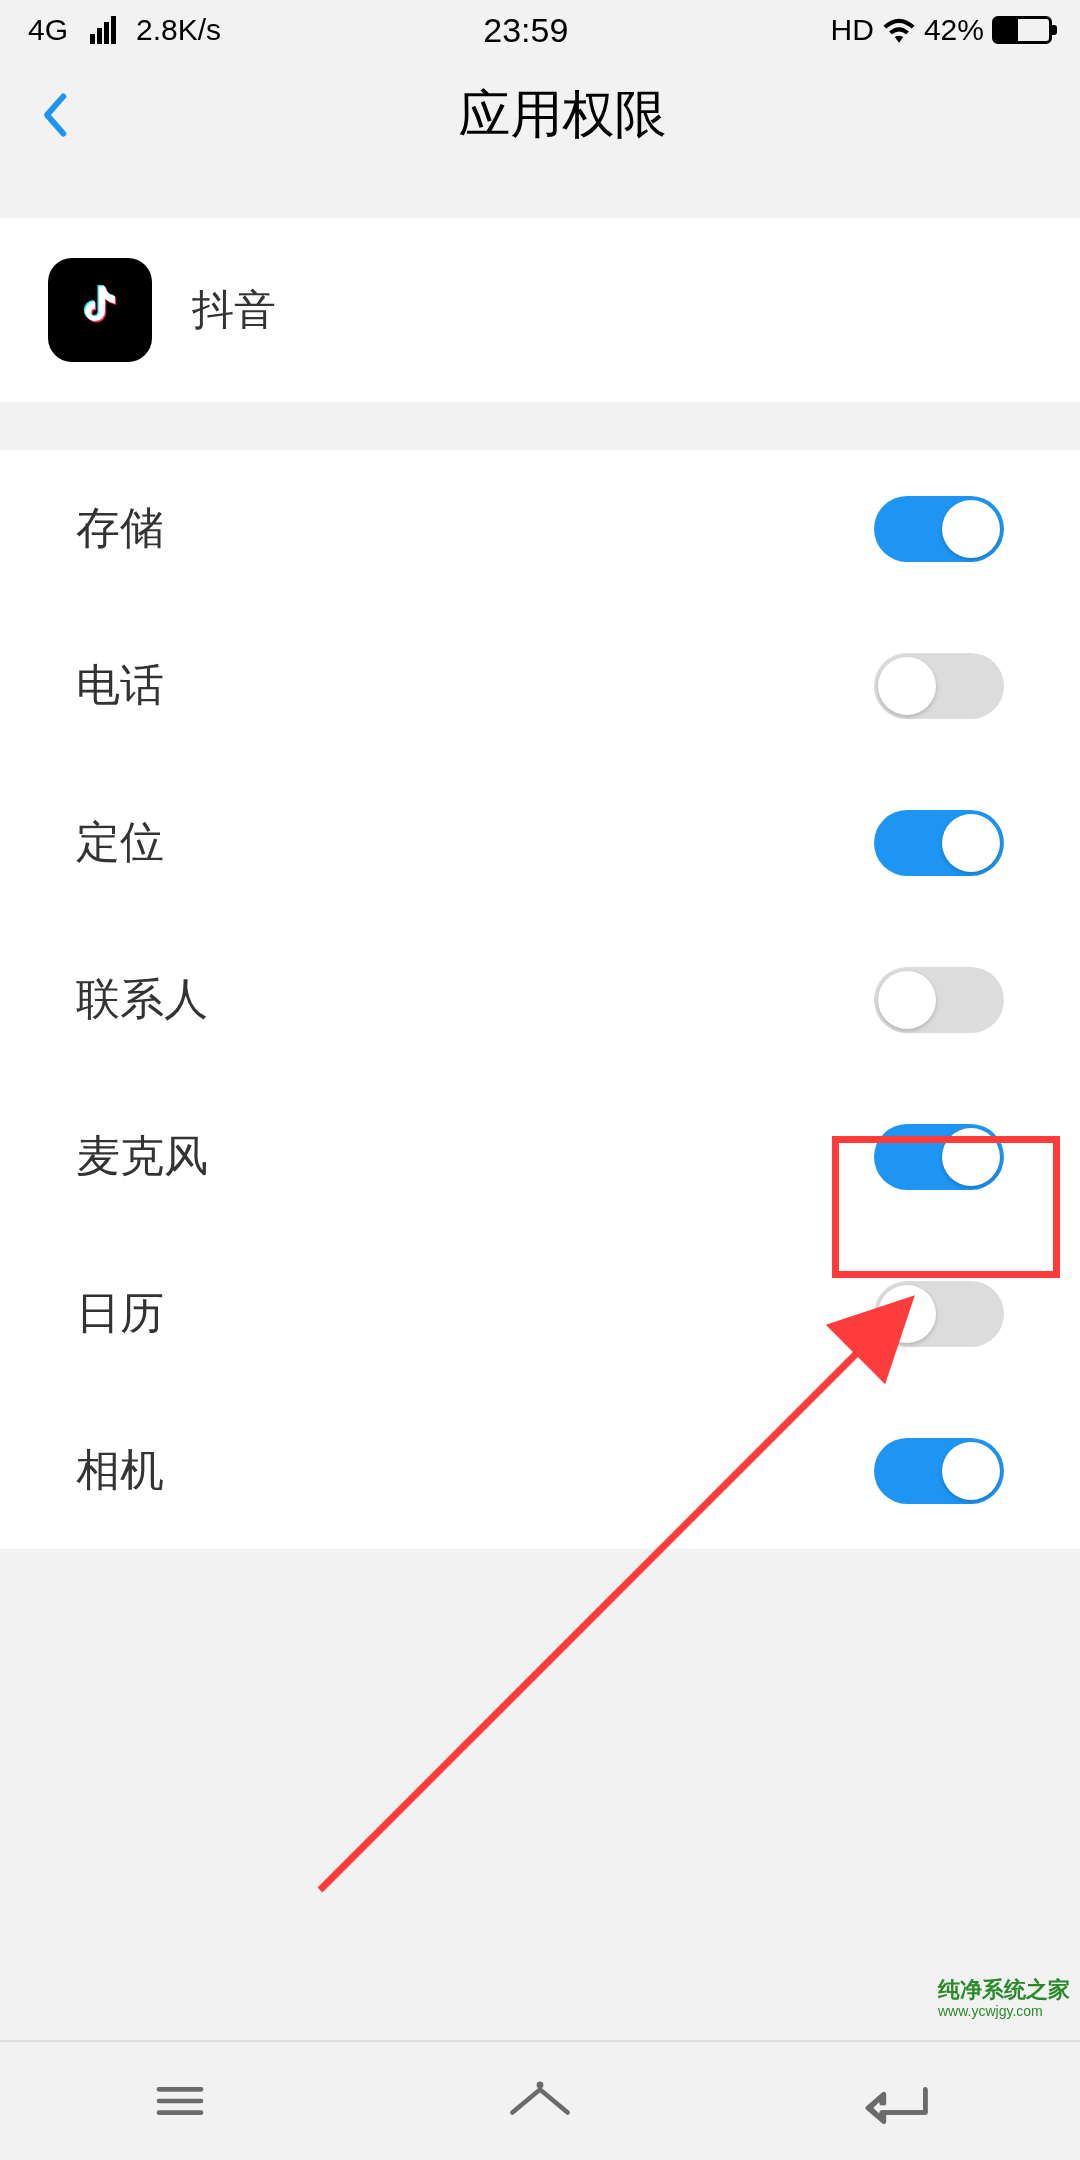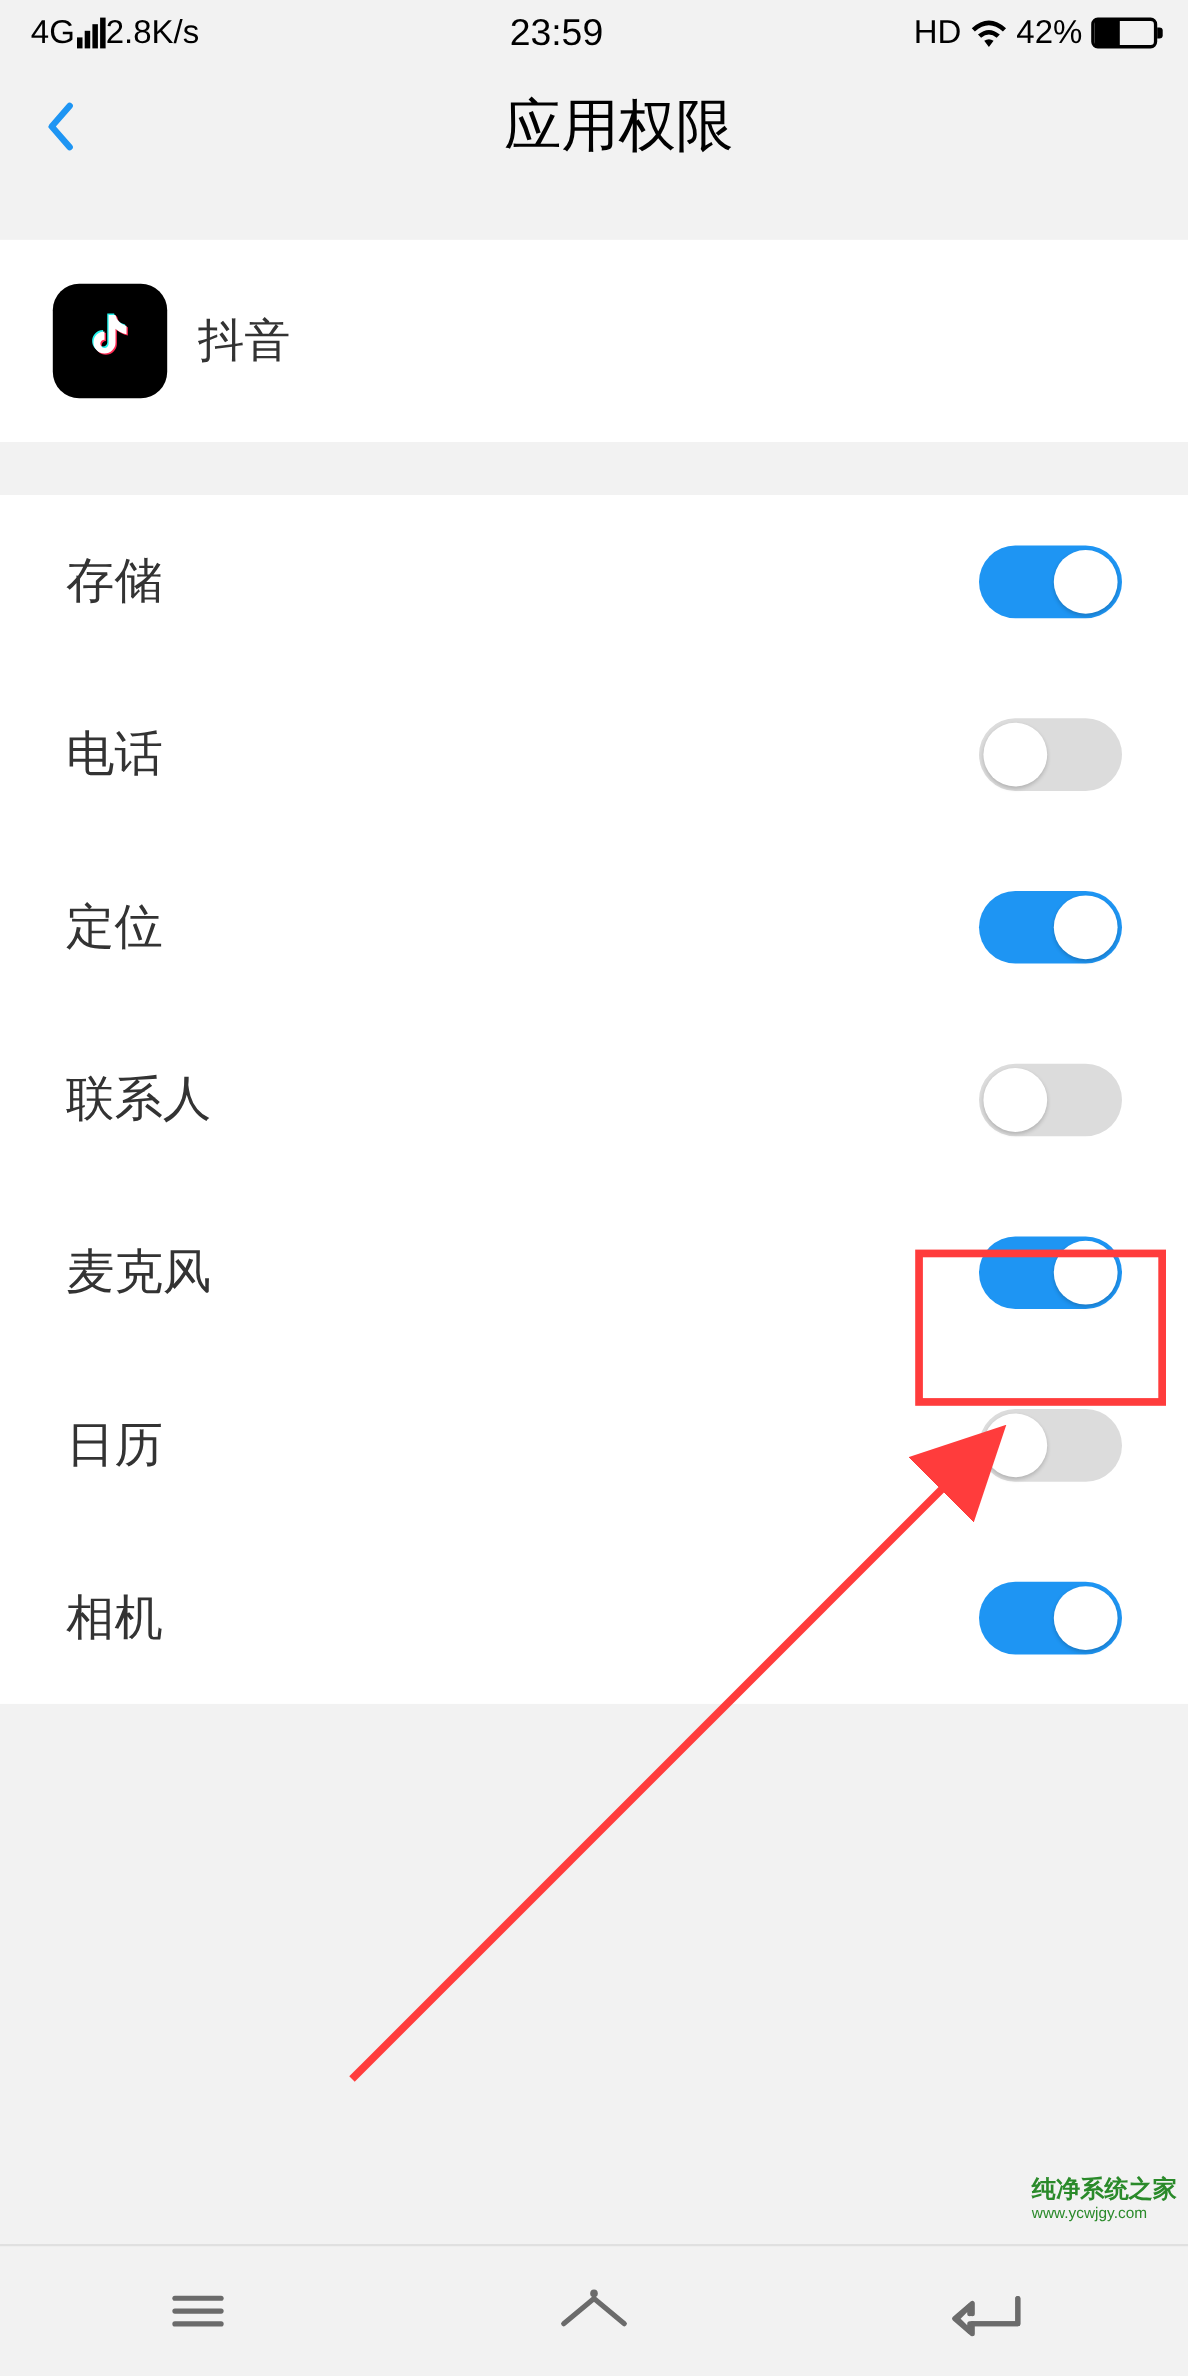--- a/index.html
+++ b/index.html
@@ -17,21 +17,21 @@
       align-items: center;
       justify-content: space-between;
       padding: 0 28px;
       font-size: 30px;
       color: #000;
       background: #f2f2f2;
     }
     .status-left {
       display: flex;
       align-items: center;
-      gap: 0;
+      gap: 20px;
       font-weight: 500;
     }
     .signal-bars {
       display: inline-flex;
       align-items: flex-end;
       gap: 2px;
       margin-left: 2px;
     }
     .signal-bars span {
       width: 5px;
@@ -88,39 +88,39 @@
       color: #000;
       pointer-events: none;
       margin-left: 45px;
     }
     .gap { height: 48px; background: #f2f2f2; }
     .app-row {
       background: #fff;
       padding: 40px 48px;
       display: flex;
       align-items: center;
-      gap: 28px;
+      gap: 40px;
     }
     .app-icon {
       width: 104px;
       height: 104px;
       border-radius: 24px;
       background: #000;
       display: flex;
       align-items: center;
       justify-content: center;
     }
     .app-name { font-size: 42px; color: #333; }
     .perm-list { background: #fff; }
     .perm-item {
       height: 157px;
       display: flex;
       align-items: center;
       justify-content: space-between;
-      padding: 0 60px;
+      padding: 0 76px;
       position: relative;
     }
     .perm-label { font-size: 44px; color: #333; }
     .toggle {
       width: 130px;
       height: 66px;
       border-radius: 40px;
       position: relative;
       transition: background .2s;
     }

